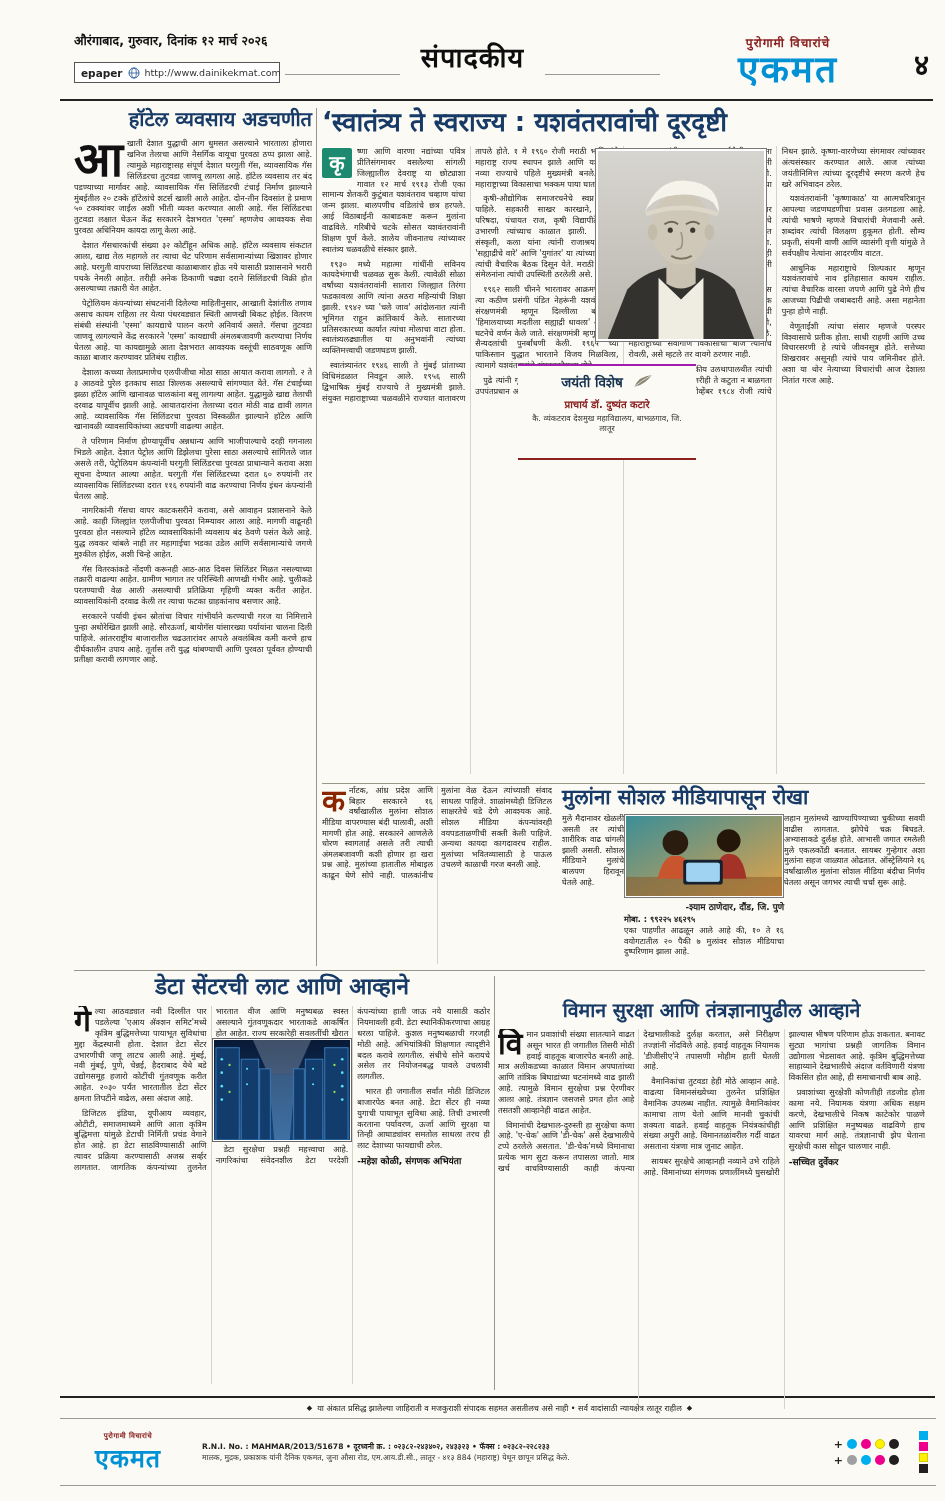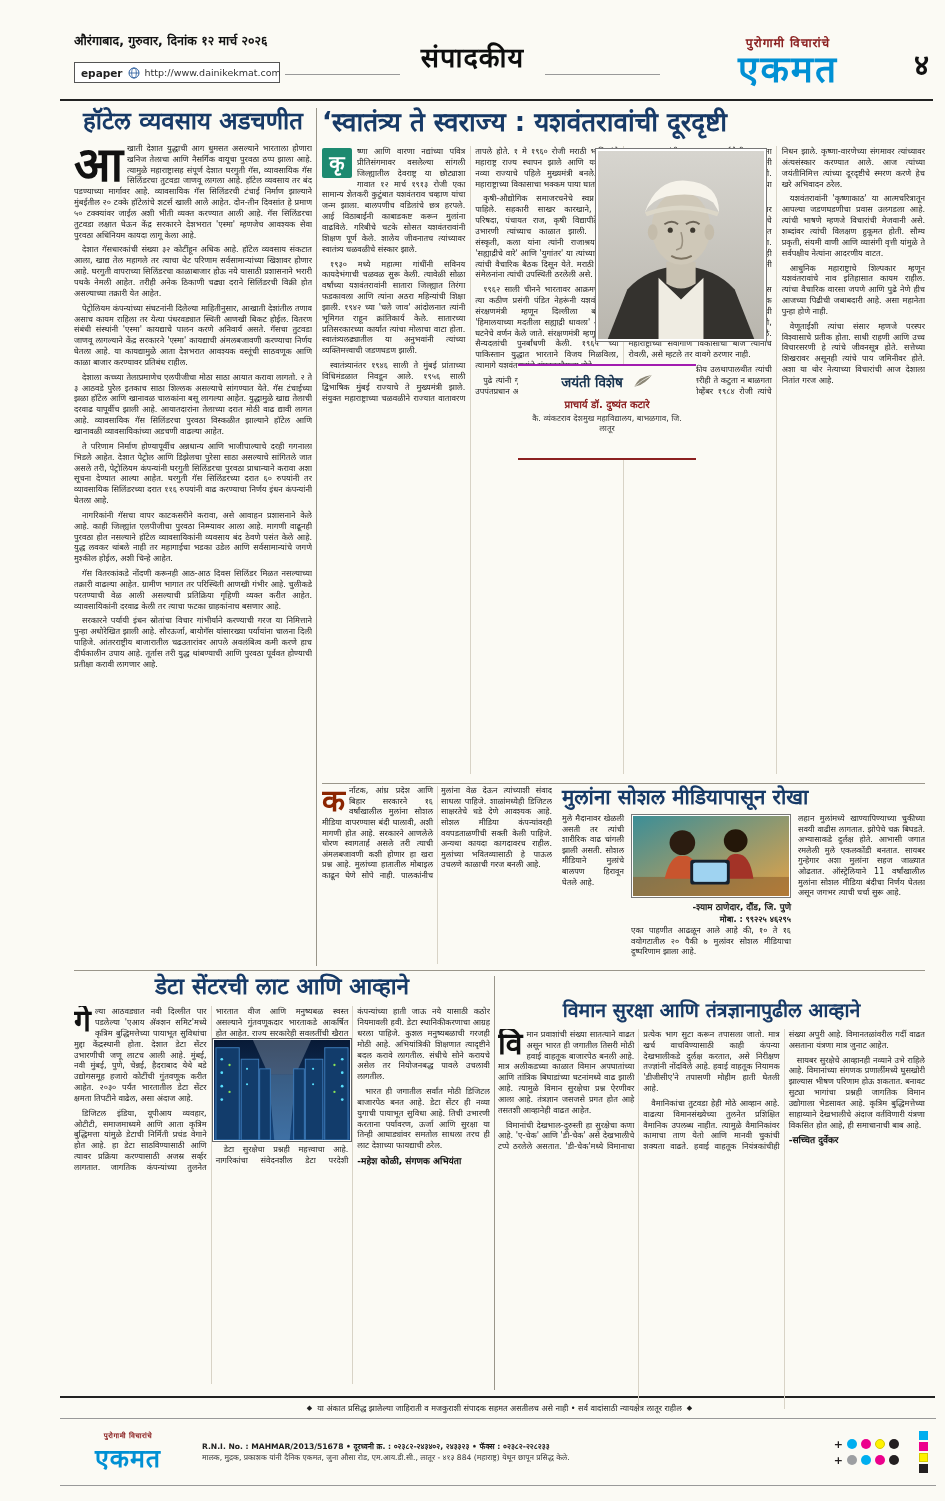--- a/index.html
+++ b/index.html
@@ -41,21 +41,21 @@
   .dc{float:left;font-weight:800;color:#111}
   .dc-big{font-size:48px;line-height:.82;padding:2px 4px 0 0}
   .dc-green{width:30px;height:30px;background:#1d8a70;color:#fff;font-size:20px;display:flex;
             align-items:center;justify-content:center;margin:2px 5px 1px 0;border-radius:2px}
   .dc-maroon{font-size:30px;line-height:.9;color:#8b2500;padding:1px 4px 0 0}
   .dc-md{font-size:30px;line-height:.9;padding:1px 4px 0 0}
   .byline{text-align:left;font-weight:bold;font-size:9px;text-indent:0 !important;color:#111}
 
   
   #hotel{left:74px;top:104px;width:238px;height:858px}
-  #hotel h1{font-size:24px;text-align:center;margin-bottom:8px}
+  #hotel h1{font-size:20px;text-align:right;margin-bottom:8px}
   #hotel .body-text{height:818px}
 
   
   #yash{left:322px;top:104px;width:603px;height:672px}
   #yash h1{font-size:26px;margin-bottom:9px}
   #yash .body-text{height:628px;column-count:4;column-gap:10px;column-rule:1px solid #d8d3c6}
   .portrait{position:absolute;left:273px;top:40px;width:172px;height:194px;background:#fff;
             border:1px solid #777;padding:2px;z-index:3}
   .portrait svg{display:block;width:100%;height:100%}
   .jayanti{position:absolute;left:196px;top:256px;width:178px;height:96px;background:#fbfaf4;z-index:3;
@@ -64,27 +64,27 @@
   .jayanti .leaf{display:inline-block;vertical-align:middle;margin-left:5px}
   .jayanti .jauthor{font-size:10px;font-weight:800;color:#8b2020;margin-top:5px}
   .jayanti .jaffil{font-size:8px;color:#333;margin-top:3px;line-height:1.3}
 
   
   #social{left:322px;top:782px;width:603px;height:182px}
   #social .left-block{float:left;width:230px;height:178px;column-count:2;column-gap:8px;
                       column-rule:1px solid #d8d3c6;font-size:8px;line-height:1.33;text-align:justify;overflow:hidden}
   #social .right-block{margin-left:240px}
   #social h1{font-size:20.5px;margin:0 0 5px 0}
-  #social .content-row{display:flex;gap:7px;height:150px;overflow:hidden}
+  #social .content-row{display:flex;height:150px;overflow:hidden}
   #social .col-a{width:62px;font-size:8px;line-height:1.33;text-align:justify}
   #social .photo-col{width:160px}
   .kids-photo{width:160px;height:84px;border:1px solid #777;background:#fff;padding:1px}
   .kids-photo svg{display:block;width:100%;height:100%}
   #social .social-byline{font-size:8.8px;font-weight:bold;text-align:right;margin-top:3px}
-  #social .social-contact{font-size:8.2px;font-weight:bold;text-align:right}
+  #social .social-contact{font-size:8.2px;font-weight:bold;}
   #social .below-photo{font-size:8px;line-height:1.33;text-align:justify;margin-top:2px}
   #social .col-b{flex:1;font-size:8px;line-height:1.33;text-align:justify}
 
   
   #datacenter{left:74px;top:970px;width:416px;height:420px}
   #datacenter h1{font-size:22.5px;text-align:center;margin-bottom:7px}
   #datacenter .body-text{height:378px;column-count:3;column-gap:9px;column-rule:1px solid #d8d3c6;position:relative}
   .dc-photo{position:absolute;left:138px;top:64px;width:140px;height:104px;background:#fff;
             border:1px solid #666;padding:1px;z-index:3}
   .dc-photo svg{display:block;width:100%;height:100%}
@@ -247,21 +247,21 @@
               <path d="M88 66 Q94 38 104 40 Q118 38 122 66 Z" fill="#a33327"></path>
               <rect x="58" y="46" width="40" height="26" rx="3" fill="#15212f"></rect>
               <rect x="61" y="49" width="34" height="20" rx="2" fill="#bfe3f7"></rect>
               <rect x="61" y="49" width="34" height="20" rx="2" fill="#7fc4ec" opacity="0.5"></rect>
             </svg>
           </div>
           <div class="social-byline">-श्याम ठाणेदार, दौंड, जि. पुणे</div>
           <div class="social-contact">मोबा. : ९९२२५ ४६२९५</div>
           <div class="below-photo">एका पाहणीत आढळून आले आहे की, १० ते १६ वयोगटातील २० पैकी ७ मुलांवर सोशल मीडियाचा दुष्परिणाम झाला आहे.</div>
         </div>
-        <div class="col-b">लहान मुलांमध्ये खाण्यापिण्याच्या चुकीच्या सवयी वाढीस लागतात. झोपेचे चक्र बिघडते. अभ्यासाकडे दुर्लक्ष होते. आभासी जगात रमलेली मुले एकलकोंडी बनतात. सायबर गुन्हेगार अशा मुलांना सहज जाळ्यात ओढतात. ऑस्ट्रेलियाने 11 वर्षांखालील मुलांना सोशल मीडिया बंदीचा निर्णय घेतला असून जगभर त्याची चर्चा सुरू आहे.</div>
+        <div class="col-b">लहान मुलांमध्ये खाण्यापिण्याच्या चुकीच्या सवयी वाढीस लागतात. झोपेचे चक्र बिघडते. अभ्यासाकडे दुर्लक्ष होते. आभासी जगात रमलेली मुले एकलकोंडी बनतात. सायबर गुन्हेगार अशा मुलांना सहज जाळ्यात ओढतात. ऑस्ट्रेलियाने १६ वर्षांखालील मुलांना सोशल मीडिया बंदीचा निर्णय घेतला असून जगभर त्याची चर्चा सुरू आहे.</div>
       </div>
     </div>
   </article>
 
   <article id="datacenter">
     <h1>डेटा सेंटरची लाट आणि आव्हाने</h1>
     <div class="body-text">
       <p class="first"><span class="dc dc-md">गे</span><span>ल्या आठवड्यात नवी दिल्लीत पार पडलेल्या 'एआय ॲक्शन समिट'मध्ये कृत्रिम बुद्धिमत्तेच्या पायाभूत सुविधांचा मुद्दा केंद्रस्थानी होता. देशात डेटा सेंटर उभारणीची जणू लाटच आली आहे. मुंबई, नवी मुंबई, पुणे, चेन्नई, हैदराबाद येथे बडे उद्योगसमूह हजारो कोटींची गुंतवणूक करीत आहेत. २०३० पर्यंत भारतातील डेटा सेंटर क्षमता तिपटीने वाढेल, असा अंदाज आहे.</span></p>
       <p>डिजिटल इंडिया, यूपीआय व्यवहार, ओटीटी, समाजमाध्यमे आणि आता कृत्रिम बुद्धिमत्ता यांमुळे डेटाची निर्मिती प्रचंड वेगाने होत आहे. हा डेटा साठविण्यासाठी आणि त्यावर प्रक्रिया करण्यासाठी अजस्र सर्व्हर लागतात. जागतिक कंपन्यांच्या तुलनेत भारतात वीज आणि मनुष्यबळ स्वस्त असल्याने गुंतवणूकदार भारताकडे आकर्षित होत आहेत. राज्य सरकारेही सवलतींची खैरात करीत आहेत.</p>
       <p>मात्र या लाटेबरोबर आव्हानेही आहेत. डेटा सेंटरना अखंड वीजपुरवठा लागतो. सर्व्हर थंड ठेवण्यासाठी पाण्याचा प्रचंड वापर होतो. आधीच पाणीटंचाई असलेल्या शहरांवर त्याचा ताण येईल. कार्बन उत्सर्जनाचा प्रश्नही गंभीर आहे. अक्षय ऊर्जेचा वापर बंधनकारक करणे, पाण्याचा पुनर्वापर करणे असे उपाय योजावे लागतील.</p>
@@ -312,20 +312,21 @@
     </div>
   </article>
 
   <article id="aviation">
     <h1>विमान सुरक्षा आणि तंत्रज्ञानापुढील आव्हाने</h1>
     <div class="body-text">
       <p class="first"><span class="dc dc-md">वि</span><span>मान प्रवाशांची संख्या सातत्याने वाढत असून भारत ही जगातील तिसरी मोठी हवाई वाहतूक बाजारपेठ बनली आहे. मात्र अलीकडच्या काळात विमान अपघातांच्या आणि तांत्रिक बिघाडांच्या घटनांमध्ये वाढ झाली आहे. त्यामुळे विमान सुरक्षेचा प्रश्न ऐरणीवर आला आहे. तंत्रज्ञान जसजसे प्रगत होत आहे तसतशी आव्हानेही वाढत आहेत.</span></p>
       <p>विमानांची देखभाल-दुरुस्ती हा सुरक्षेचा कणा आहे. 'ए-चेक' आणि 'डी-चेक' असे देखभालीचे टप्पे ठरलेले असतात. 'डी-चेक'मध्ये विमानाचा प्रत्येक भाग सुटा करून तपासला जातो. मात्र खर्च वाचविण्यासाठी काही कंपन्या देखभालीकडे दुर्लक्ष करतात, असे निरीक्षण तज्ज्ञांनी नोंदविले आहे. हवाई वाहतूक नियामक 'डीजीसीए'ने तपासणी मोहीम हाती घेतली आहे.</p>
       <p>वैमानिकांचा तुटवडा हेही मोठे आव्हान आहे. वाढत्या विमानसंख्येच्या तुलनेत प्रशिक्षित वैमानिक उपलब्ध नाहीत. त्यामुळे वैमानिकांवर कामाचा ताण येतो आणि मानवी चुकांची शक्यता वाढते. हवाई वाहतूक नियंत्रकांचीही संख्या अपुरी आहे. विमानतळांवरील गर्दी वाढत असताना यंत्रणा मात्र जुनाट आहेत.</p>
       <p>सायबर सुरक्षेचे आव्हानही नव्याने उभे राहिले आहे. विमानांच्या संगणक प्रणालींमध्ये घुसखोरी झाल्यास भीषण परिणाम होऊ शकतात. बनावट सुट्या भागांचा प्रश्नही जागतिक विमान उद्योगाला भेडसावत आहे. कृत्रिम बुद्धिमत्तेच्या साहाय्याने देखभालीचे अंदाज वर्तविणारी यंत्रणा विकसित होत आहे, ही समाधानाची बाब आहे.</p>
+      <p>प्रवाशांच्या सुरक्षेशी कोणतीही तडजोड होता कामा नये. नियामक यंत्रणा अधिक सक्षम करणे, देखभालीचे निकष काटेकोर पाळणे आणि प्रशिक्षित मनुष्यबळ वाढविणे हाच यावरचा मार्ग आहे. तंत्रज्ञानाची झेप घेताना सुरक्षेची कास सोडून चालणार नाही.</p>
       <p class="byline">-सच्चित दुर्वेकर</p>
     </div>
   </article>
 
   <div class="fineprint">
     <span class="dia">◆</span><span>या अंकात प्रसिद्ध झालेल्या जाहिराती व मजकुराशी संपादक सहमत असतीलच असे नाही • सर्व वादांसाठी न्यायक्षेत्र लातूर राहील</span><span class="dia">◆</span>
   </div>
 
   <div class="footbar">
     <div class="flogo">

